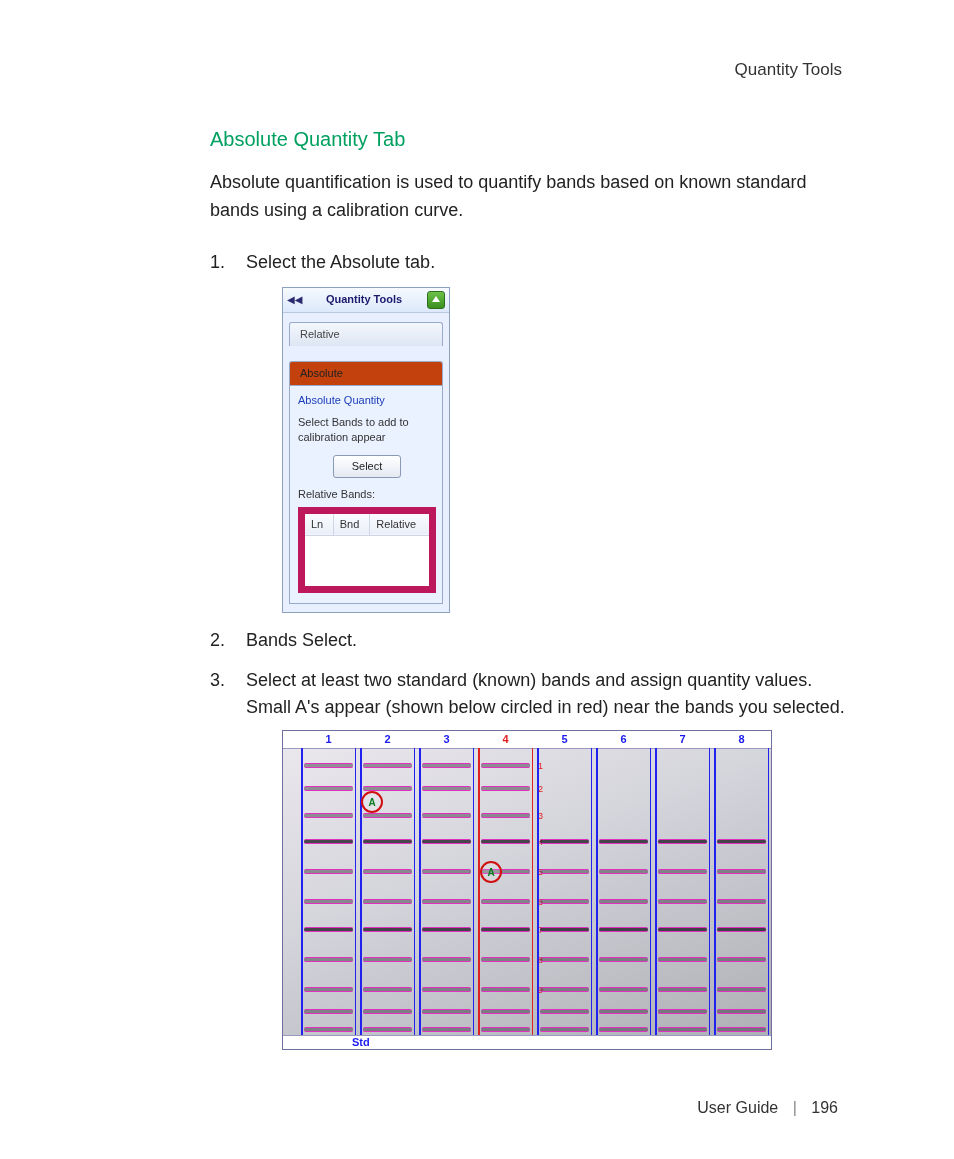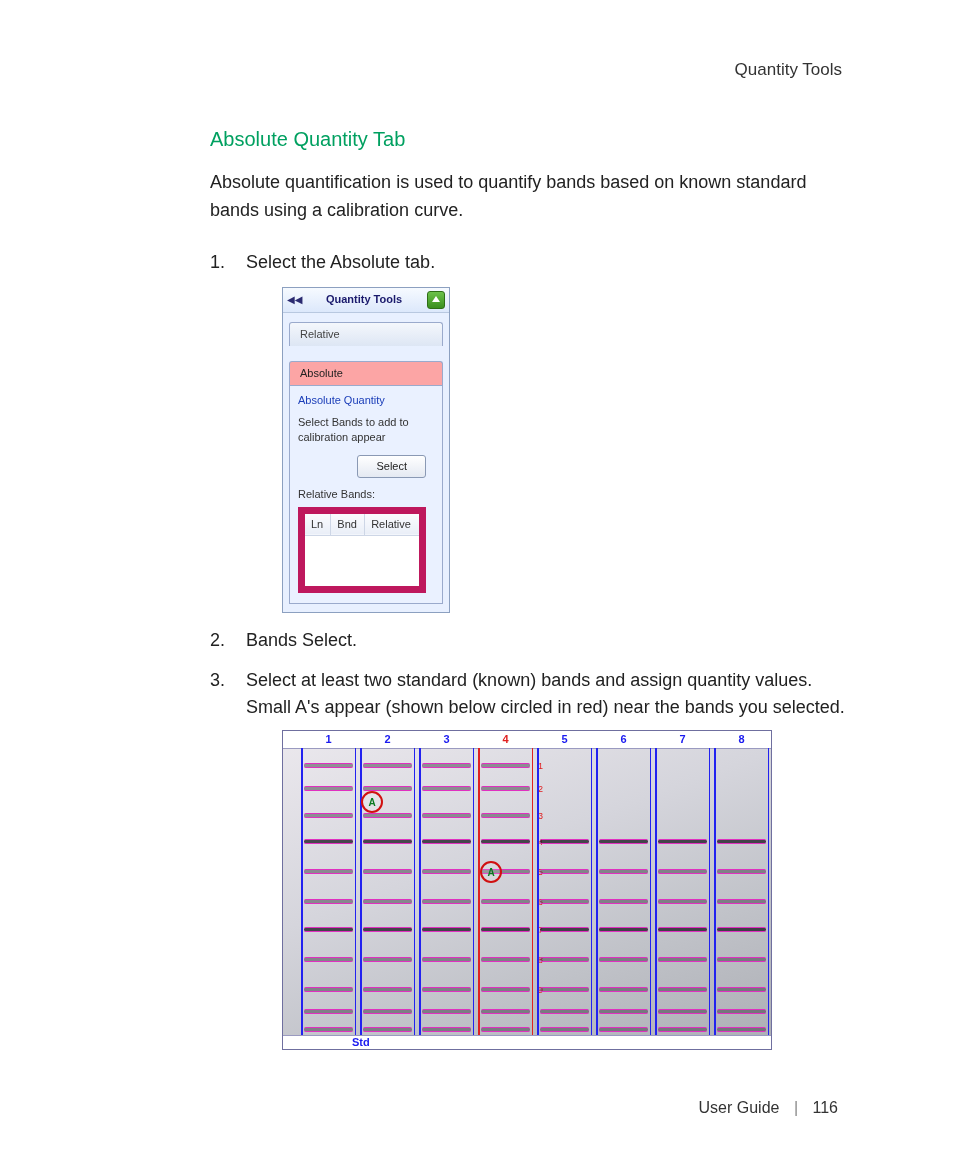--- a/index.html
+++ b/index.html
@@ -116,42 +116,42 @@
     background: linear-gradient(#fff,#e8eef8);
     color: #333;
     position: relative;
   }
   .qt-tab.inactive {
     background: linear-gradient(#f4f7fc,#dde6f4);
     color: #444;
     top: 1px;
   }
   .qt-tab.active {
-    background: #fca5a5;
+    background: #c2410c;
     color: #222;
     z-index: 2;
   }
   .qt-body {
     margin: 0 6px 8px 6px;
     border: 1px solid #9aaacc;
     background: #eaf1ff;
-    padding: 6px 16px 10px 8px;
+    padding: 6px 6px 10px 8px;
   }
   .qt-group-label {
     color: #1a3db8;
     font-size: 11px;
     margin-bottom: 6px;
   }
   .qt-help {
     color: #333;
     font-size: 11px;
     line-height: 1.35;
     margin-bottom: 10px;
   }
-  .qt-select-row { text-align: right; margin-bottom: 8px; }
+  .qt-select-row { text-align: center; margin-bottom: 8px; }
   .qt-btn {
     display: inline-block;
     border: 1px solid #8a99b4;
     background: linear-gradient(#ffffff,#e4e9f2);
     border-radius: 3px;
     font-size: 11px;
     padding: 2px 18px;
     color: #222;
   }
   .qt-std-label {
@@ -464,14 +464,14 @@
           <div class="gel-std">Std</div>
         </div>
       </li>
     </ol>
   </div>
 </div>
 
 <div class="footer">
   <span>User Guide</span>
   <span class="sep">|</span>
-  <span>116</span>
+  <span>196</span>
 </div>
 
 </body></html>

